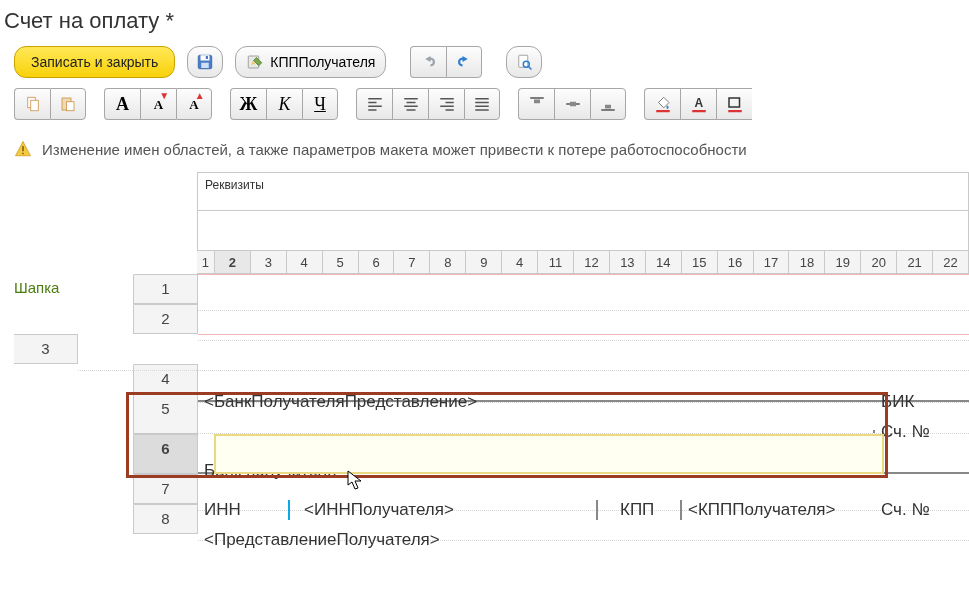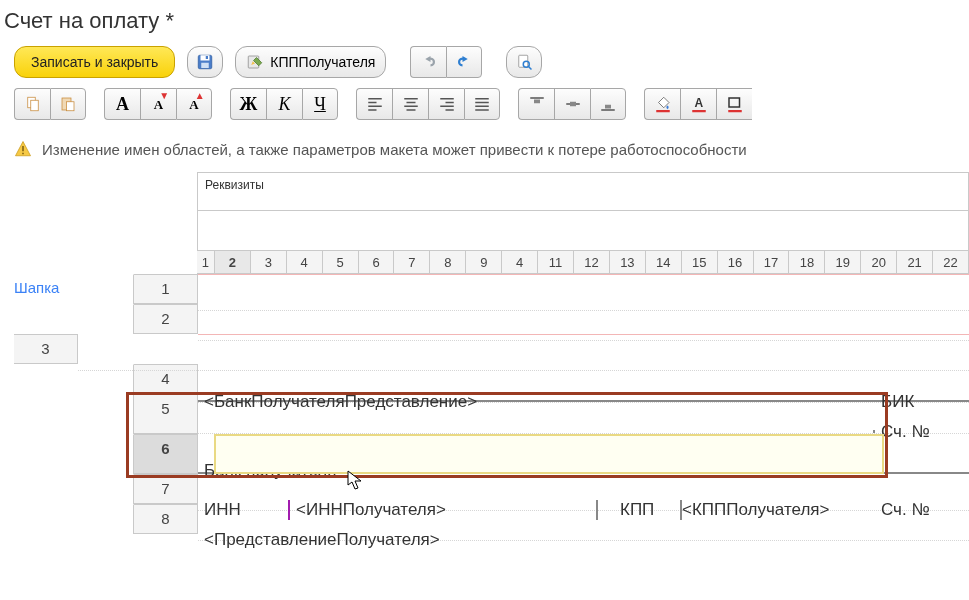--- a/index.html
+++ b/index.html
@@ -98,21 +98,21 @@
   .rows { position: relative; }
   .row {
     display: flex;
     height: 30px;
     align-items: stretch;
   }
   .row-name {
     width: 120px;
     font-size: 15px;
     padding: 4px 2px 0 0;
-    color: #3b82f6;
+    color: #4d7c0f;
     border-right: 1px solid #c9c9c9;
     border-top: 1px solid transparent;
   }
   .row-num {
     width: 64px;
     text-align: center;
     font-size: 15px;
     line-height: 28px;
     background: #f4f4f4;
     border: 1px solid #c9c9c9;
@@ -414,23 +414,23 @@
       <div class="row-content thin-border-bottom">
         <span class="cell-text">Банк получателя</span>
         <div class="right-col"></div>
       </div>
     </div>
     <div class="row">
       <div class="row-name"></div>
       <div class="row-num">7</div>
       <div class="row-content" style="gap:28px">
         <span class="cell-text" style="width:56px">ИНН</span>
-        <span class="cell-text" style="border-left:2px solid #a21caf;padding-left:6px;width:280px">&lt;ИННПолучателя&gt;</span>
+        <span class="cell-text" style="border-left:2px solid #0ea5e9;padding-left:14px;width:280px">&lt;ИННПолучателя&gt;</span>
         <span class="cell-text" style="border-left:2px solid #888;padding-left:22px;width:56px">КПП</span>
-        <span class="cell-text" style="border-left:2px solid #888;">&lt;КПППолучателя&gt;</span>
+        <span class="cell-text" style="border-left:2px solid #888;padding-left:6px">&lt;КПППолучателя&gt;</span>
         <div class="right-col">Сч. №</div>
       </div>
     </div>
     <div class="row">
       <div class="row-name"></div>
       <div class="row-num">8</div>
       <div class="row-content">
         <span class="cell-text">&lt;ПредставлениеПолучателя&gt;</span>
         <div class="right-col"></div>
       </div>

